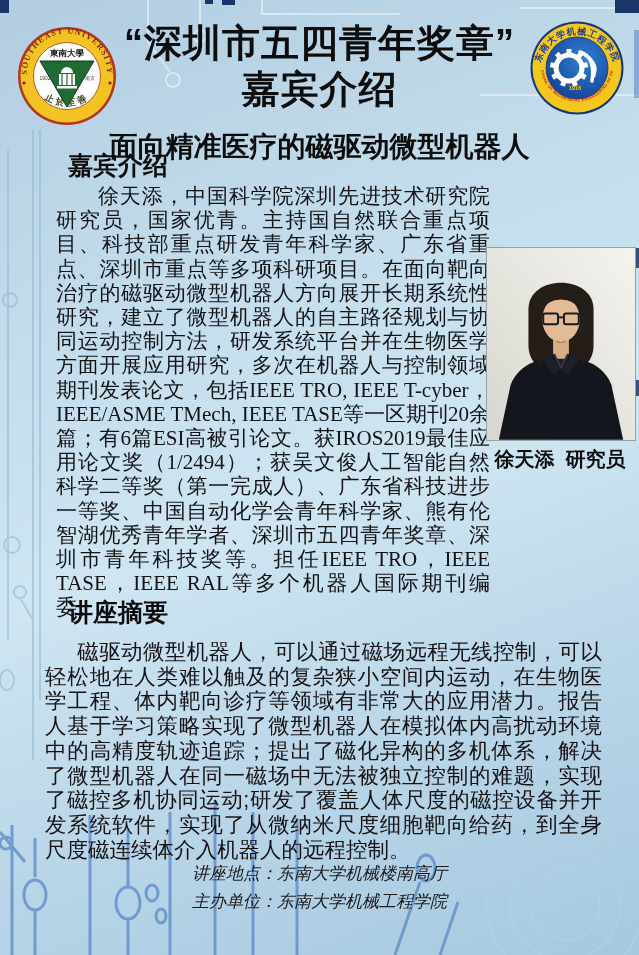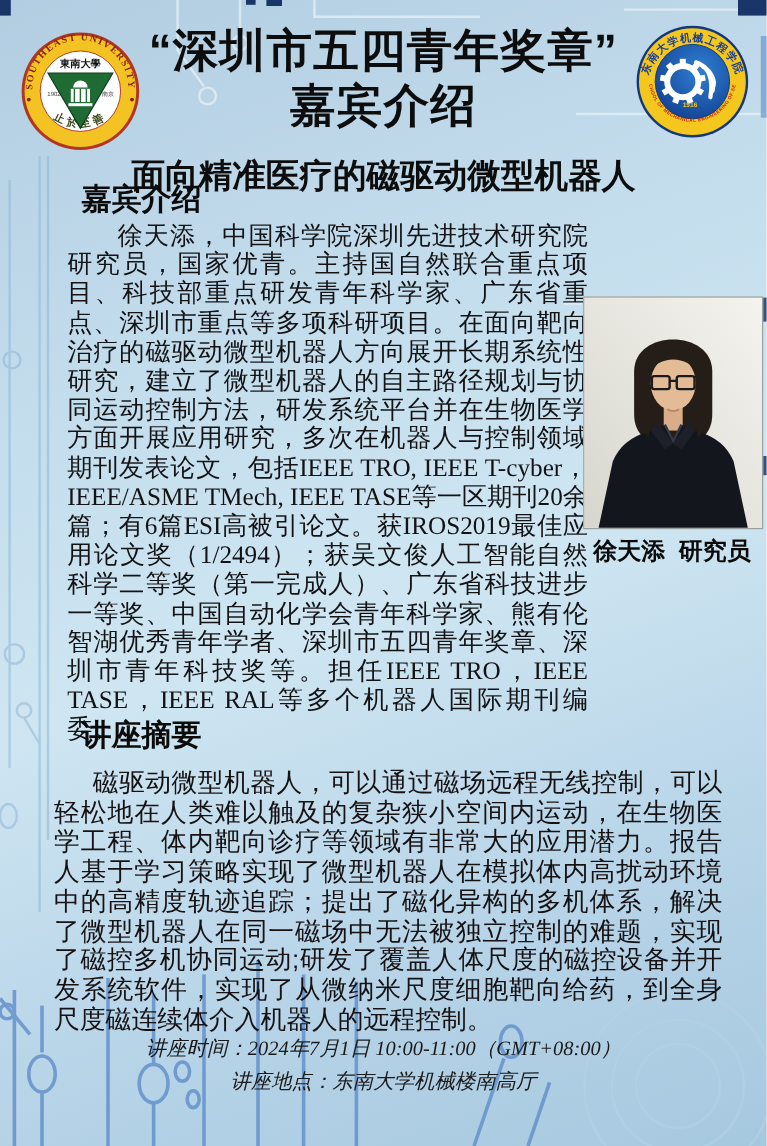--- a/index.html
+++ b/index.html
@@ -231,17 +231,17 @@
         <path d="M70,94 Q 75,97 80,94" fill="none" stroke="#b9866a" stroke-width="1.6"></path>
       </g>
     </svg>
   </div>
   <div class="photo-caption">徐天添  研究员</div>
 
   <div class="section-heading heading-abstract">讲座摘要</div>
   <div class="abstract-par">磁驱动微型机器人，可以通过磁场远程无线控制，可以轻松地在人类难以触及的复杂狭小空间内运动，在生物医学工程、体内靶向诊疗等领域有非常大的应用潜力。报告人基于学习策略实现了微型机器人在模拟体内高扰动环境中的高精度轨迹追踪；提出了磁化异构的多机体系，解决了微型机器人在同一磁场中无法被独立控制的难题，实现了磁控多机协同运动;研发了覆盖人体尺度的磁控设备并开发系统软件，实现了从微纳米尺度细胞靶向给药，到全身尺度磁连续体介入机器人的远程控制。</div>
 
   <div class="footer">
-    <div>讲座时间：2024年7月1日 10:00-11:00（GMT+08:00）</div>
     <div>讲座地点：东南大学机械楼南高厅</div>
+    <div>主办单位：东南大学机械工程学院</div>
   </div>
 
 </div>
 
 </body></html>

